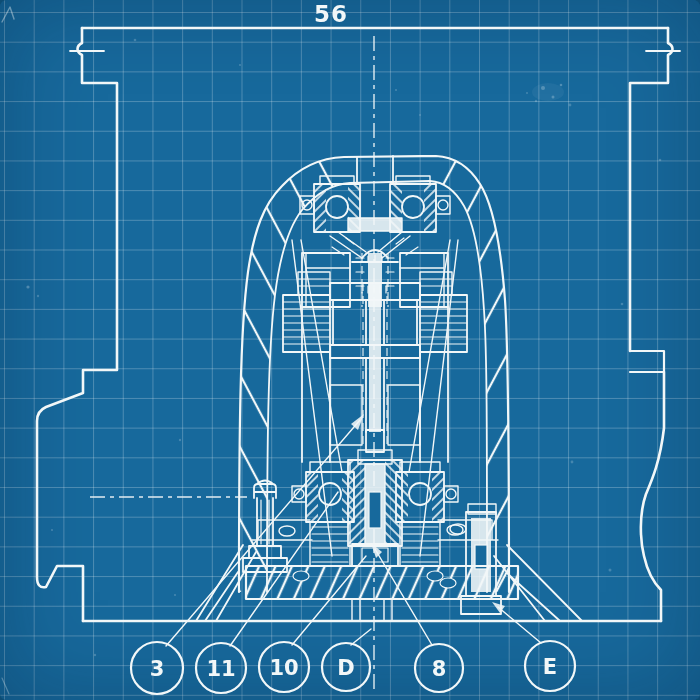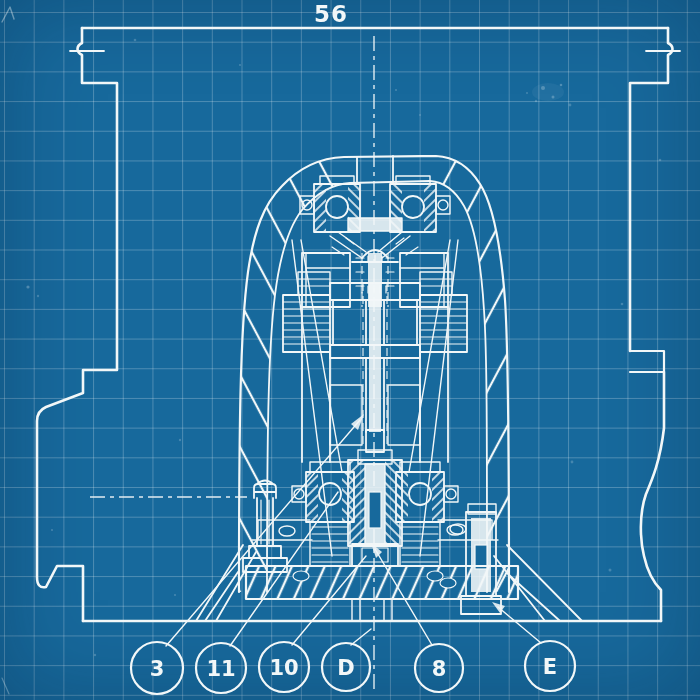--- a/index.html
+++ b/index.html
@@ -11,20 +11,21 @@
   .sheet{
     position:relative;width:700px;height:700px;overflow:hidden;
     background-color:var(--bg);
     background-image:
       linear-gradient(var(--grid) 1px, transparent 1px),
       linear-gradient(90deg, var(--grid) 1px, transparent 1px);
     background-size:29.7px 29.7px;
     background-position:4px 12px;
     box-shadow:inset 0 0 90px rgba(0,25,50,.28);
     font-family:"DejaVu Sans", sans-serif;
+    border-radius:7px;
   }
   svg{position:absolute;inset:0;}
   .ln{stroke:var(--ink);fill:none;stroke-linecap:round;stroke-linejoin:round;}
   .w26{stroke-width:2.6;} .w22{stroke-width:2.2;} .w18{stroke-width:1.8;}
   .w14{stroke-width:1.4;} .w12{stroke-width:1.2;}
   .cl{stroke:var(--ink);stroke-width:1.4;fill:none;stroke-dasharray:15 5 4 5;opacity:.92;}
   .dash{stroke:var(--ink);stroke-width:1.2;fill:none;stroke-dasharray:8 5;opacity:.9;}
   .fillink{fill:var(--ink);opacity:.88;stroke:none;}
   .bgfill{fill:var(--bg);stroke:var(--ink);stroke-width:1.2;}
   .balloon-text{fill:var(--ink);font-size:21px;font-weight:bold;text-anchor:middle;}

